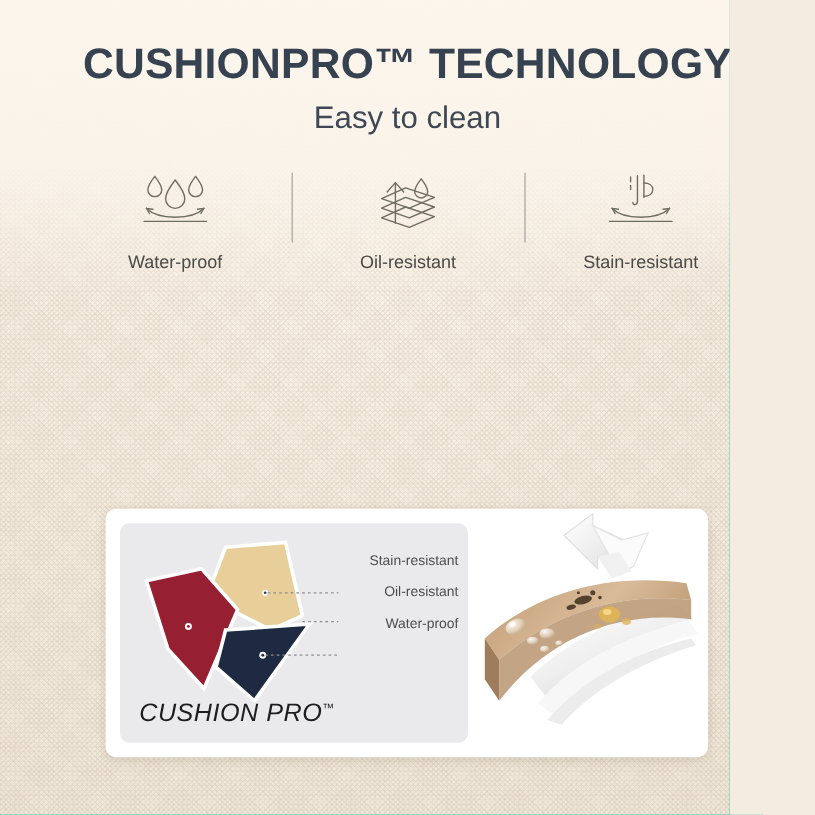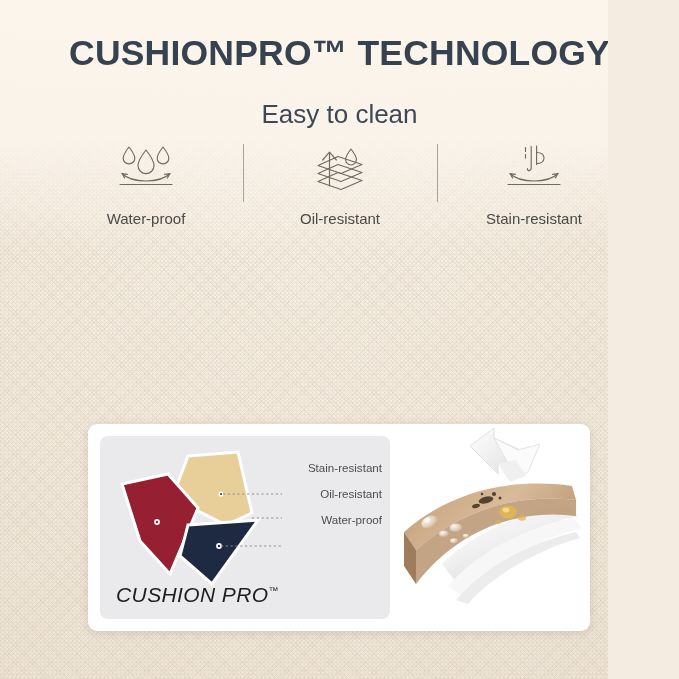--- a/index.html
+++ b/index.html
@@ -82,21 +82,21 @@
     margin: 0;
     padding-top: 33px;
     font-size: 35.5px;
     font-weight: bold;
     letter-spacing: .2px;
     color: #364250;
     font-family: "Liberation Sans", sans-serif;
     white-space: nowrap;
   }
   .subtitle {
-    margin: 16px;
+    margin: 0;
     padding-top: 9px;
     font-size: 26px;
     font-weight: normal;
     color: #3d4854;
     font-family: "Liberation Sans", sans-serif;
   }
 
   
   .features {
     position: absolute;

